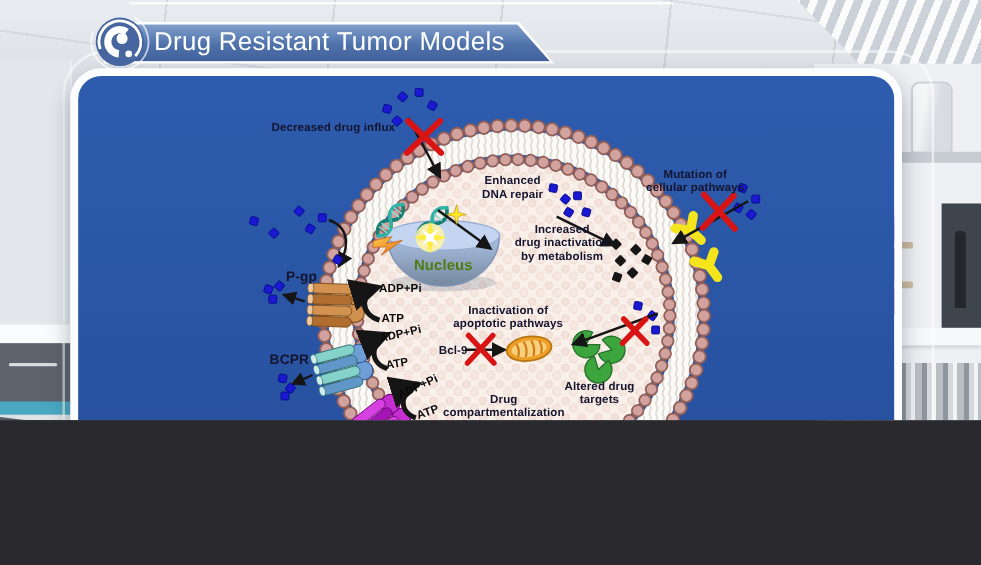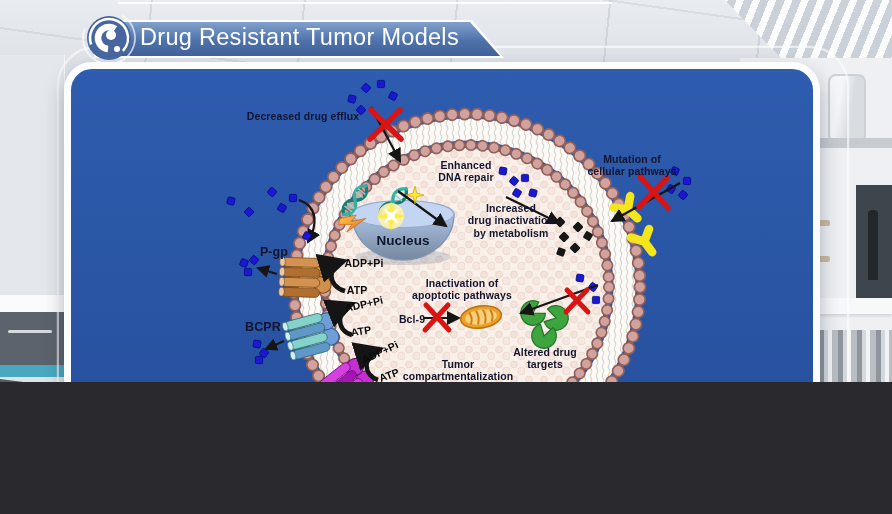--- a/index.html
+++ b/index.html
@@ -53,21 +53,21 @@
     clip-path:polygon(0 0,378px 0,410px 38px,0 38px)}
   #banner{position:absolute;inset:2px;background:linear-gradient(180deg,#82a0cc,#4f72ab 55%,#41609a);
     clip-path:polygon(0 0,374px 0,404px 34px,0 34px)}
   #page-title{left:140px;top:39px;transform:translateY(-54%);color:#ffffff;
     font-size:23.5px;font-weight:500;letter-spacing:.3px;white-space:nowrap}
   
   .lbl{position:absolute;transform:translate(-50%,-50%) rotate(var(--r,0deg));
     font-weight:700;font-size:10.5px;line-height:1.18;color:#14142e;text-align:center;
     white-space:pre-line;letter-spacing:.1px}
   .lbl.big{font-size:12.5px}
-  .lbl.nuc{font-size:13.5px;color:#0f172a}
+  .lbl.nuc{font-size:13.5px;color:#4d7c0f}
   .lbl.energy{font-size:10.5px;color:#0a0a0a;white-space:nowrap}
   #diagram{left:0;top:0;width:892px;height:514px;pointer-events:none}
 </style>
 </head>
 <body>
 
 <div id="stage">
 
   <div class="abs" id="ceiling"></div>
   <div class="abs" id="ceiling-lines"></div>
@@ -333,33 +333,33 @@
       <path d="M427,393 A31,25 0 0 0 489,393 Z" fill="#0c0c0c"></path>
       <ellipse cx="458" cy="393" rx="31" ry="8.5" fill="#ffffff" stroke="#111" stroke-width="3"></ellipse>
       <use href="#dg" transform="translate(444,391) rotate(15) scale(.85)" fill="#1c18d2" stroke="#000a8a" stroke-width=".8"></use>
       <use href="#dg" transform="translate(456,389) rotate(40) scale(.85)" fill="#1c18d2" stroke="#000a8a" stroke-width=".8"></use>
       <use href="#dg" transform="translate(467,392) scale(.85)" fill="#1c18d2" stroke="#000a8a" stroke-width=".8"></use>
       <use href="#dg" transform="translate(477,396) rotate(25) scale(.85)" fill="#1c18d2" stroke="#000a8a" stroke-width=".8"></use>
       <use href="#dg" transform="translate(450,398) rotate(45) scale(.85)" fill="#1c18d2" stroke="#000a8a" stroke-width=".8"></use>
     </g>
   </svg>
 
-  <div class="lbl" style="left:303px;top:116px">Decreased drug efflux</div>
+  <div class="lbl" style="left:303px;top:116px">Decreased drug influx</div>
   <div class="lbl" style="left:466px;top:171px">Enhanced
 DNA repair</div>
   <div class="lbl" style="left:632px;top:165px">Mutation of
 cellular pathways</div>
   <div class="lbl" style="left:511px;top:221px">Increased
 drug inactivation
 by metabolism</div>
   <div class="lbl" style="left:462px;top:289px">Inactivation of
 apoptotic pathways</div>
   <div class="lbl" style="left:545px;top:358px">Altered drug
 targets</div>
-  <div class="lbl" style="left:458px;top:370px">Tumor
+  <div class="lbl" style="left:458px;top:370px">Drug
 compartmentalization</div>
   <div class="lbl nuc" style="left:403px;top:241px">Nucleus</div>
   <div class="lbl" style="left:412px;top:319px">Bcl-9</div>
   <div class="lbl big" style="left:274px;top:252px">P-gp</div>
   <div class="lbl big" style="left:263px;top:327px">BCPR</div>
   <div class="lbl big" style="left:291px;top:393px">MPR1</div>
   <div class="lbl energy" style="left:364px;top:263px">ADP+Pi</div>
   <div class="lbl energy" style="left:357px;top:290px">ATP</div>
   <div class="lbl energy" style="left:364px;top:304px;--r:-13deg">ADP+Pi</div>
   <div class="lbl energy" style="left:361px;top:331px;--r:-9deg">ATP</div>

